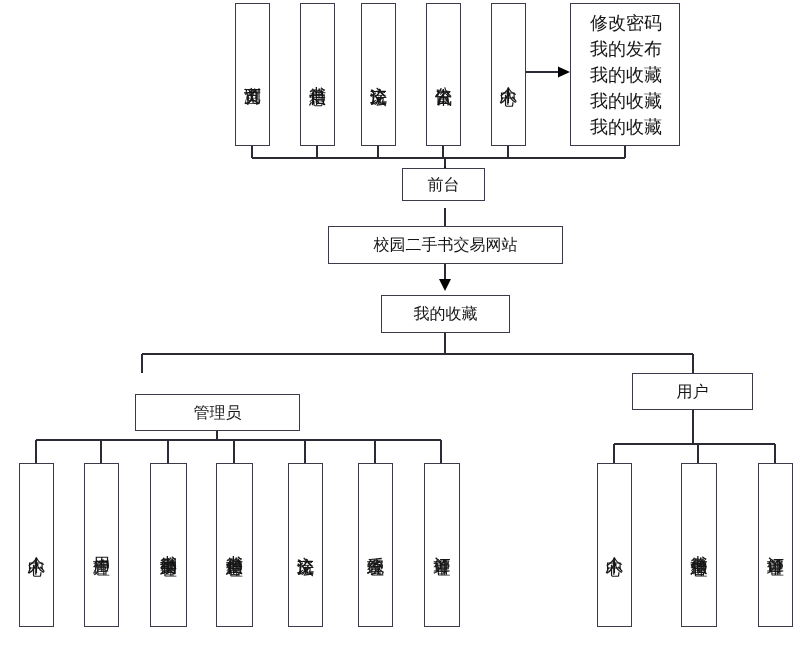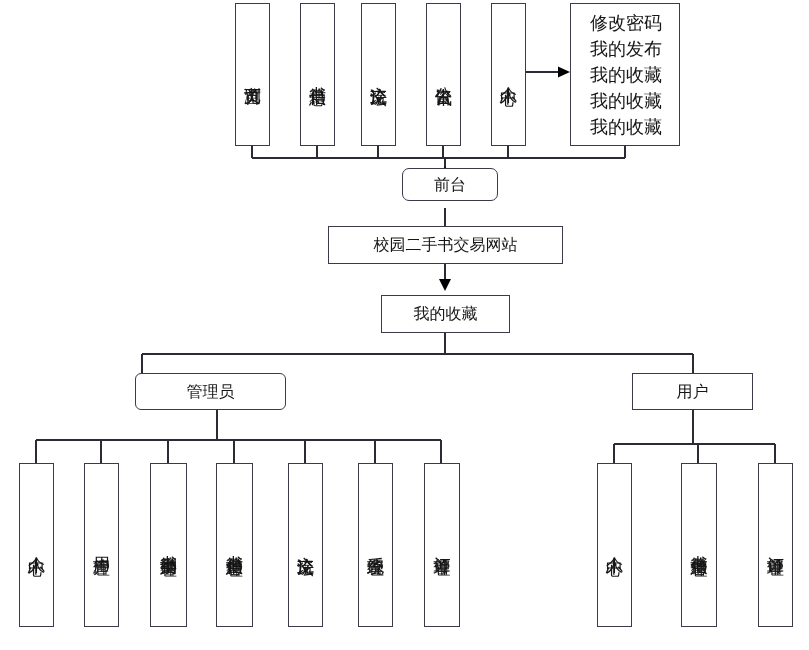--- a/index.html
+++ b/index.html
@@ -112,27 +112,27 @@
   <div class="node" style="left:570px; top:3px; width:110px; height:143px;">
     <div class="multiline">
       <span>修改密码</span>
       <span>我的发布</span>
       <span>我的收藏</span>
       <span>我的收藏</span>
       <span>我的收藏</span>
     </div>
   </div>
 
-  <div class="node horiz" style="left:402px; top:168px; width:96px; height:33px;border-radius:7px;">前台</div>
+  <div class="node horiz" style="left:402px; top:168px; width:83px; height:33px;">前台</div>
 
   <div class="node horiz" style="left:328px; top:226px; width:235px; height:38px;">校园二手书交易网站</div>
 
   <div class="node horiz" style="left:381px; top:295px; width:129px; height:38px;">我的收藏</div>
 
-  <div class="node horiz" style="left:135px; top:373px; width:151px; height:37px;border-radius:6px;">管理员</div>
+  <div class="node horiz" style="left:135px; top:394px; width:165px; height:37px;">管理员</div>
 
   <div class="node horiz" style="left:632px; top:373px; width:121px; height:37px;">用户</div>
 
   <div class="node vert" style="left:19px; top:463px; width:35px; height:164px;">个人中心</div>
 
   <div class="node vert" style="left:84px; top:463px; width:35px; height:164px;">用户管理</div>
 
   <div class="node vert" style="left:150px; top:463px; width:37px; height:164px;">书籍类别管理</div>
 
   <div class="node vert" style="left:216px; top:463px; width:37px; height:164px;">书籍信息管理</div>

